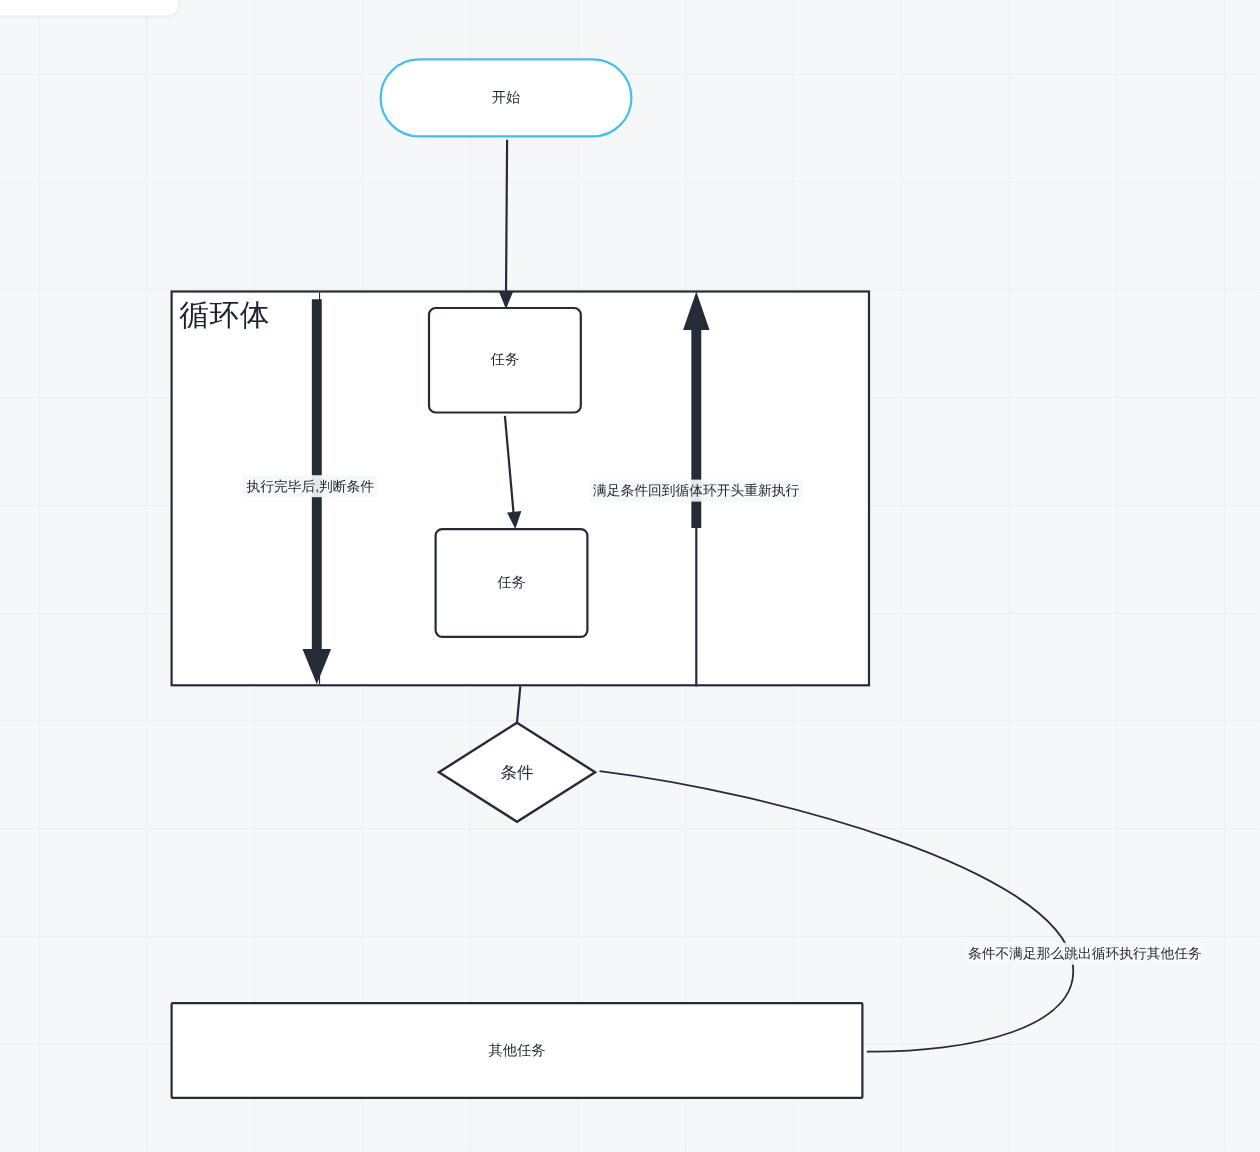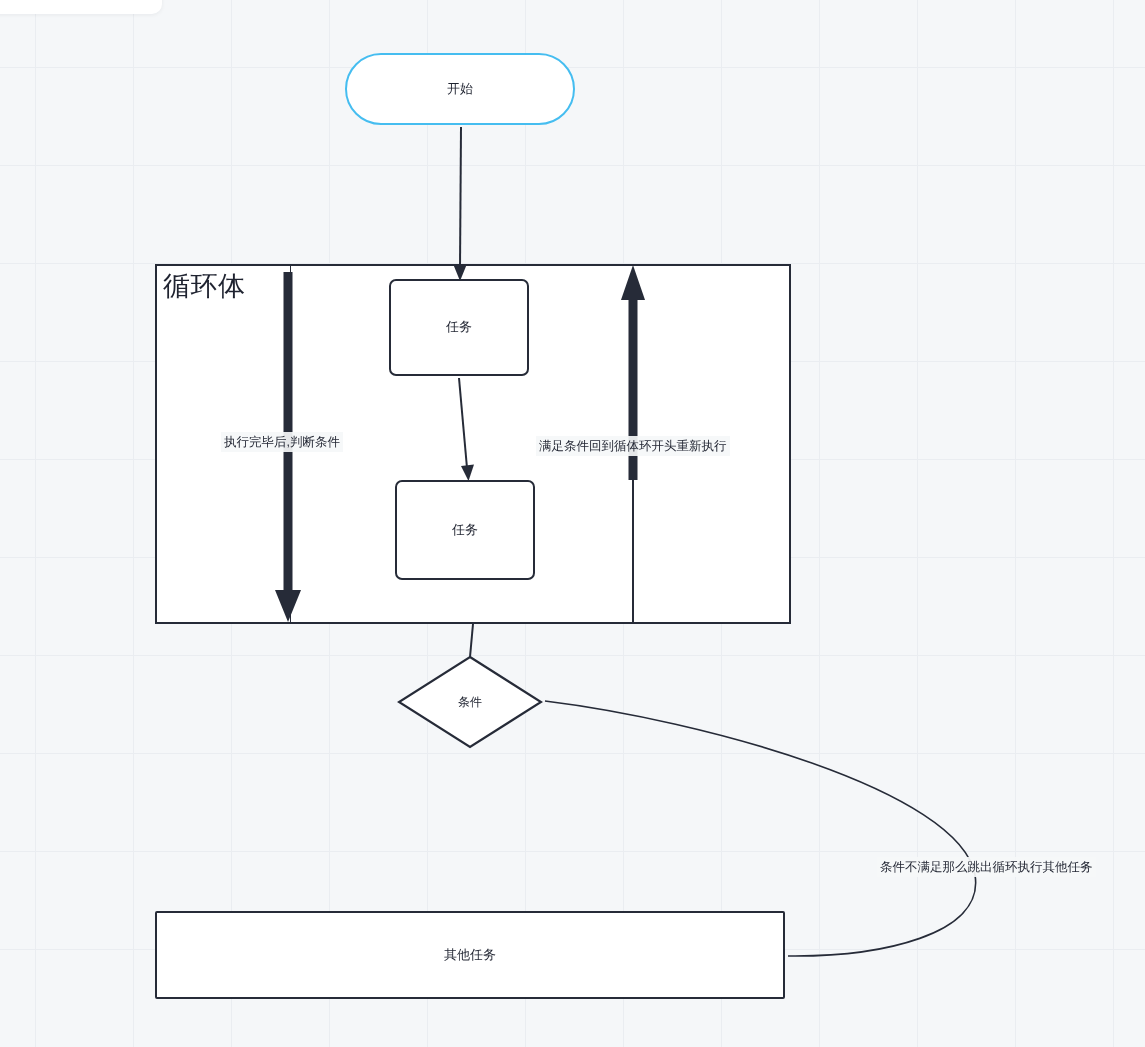--- a/index.html
+++ b/index.html
@@ -139,21 +139,21 @@
     height: 94px;
     z-index: 5;
   }
   #node-condition svg { display: block; }
   #condition-label {
     position: absolute;
     inset: 0;
     display: flex;
     align-items: center;
     justify-content: center;
-    font-size: 12px;
+    font-size: 15px;
     color: #1f2330;
   }
 
   
   .edge-label {
     position: absolute;
     font-size: 12.5px;
     color: #1f2330;
     background: rgba(245,247,249,0.92);
     padding: 2px 3px;

